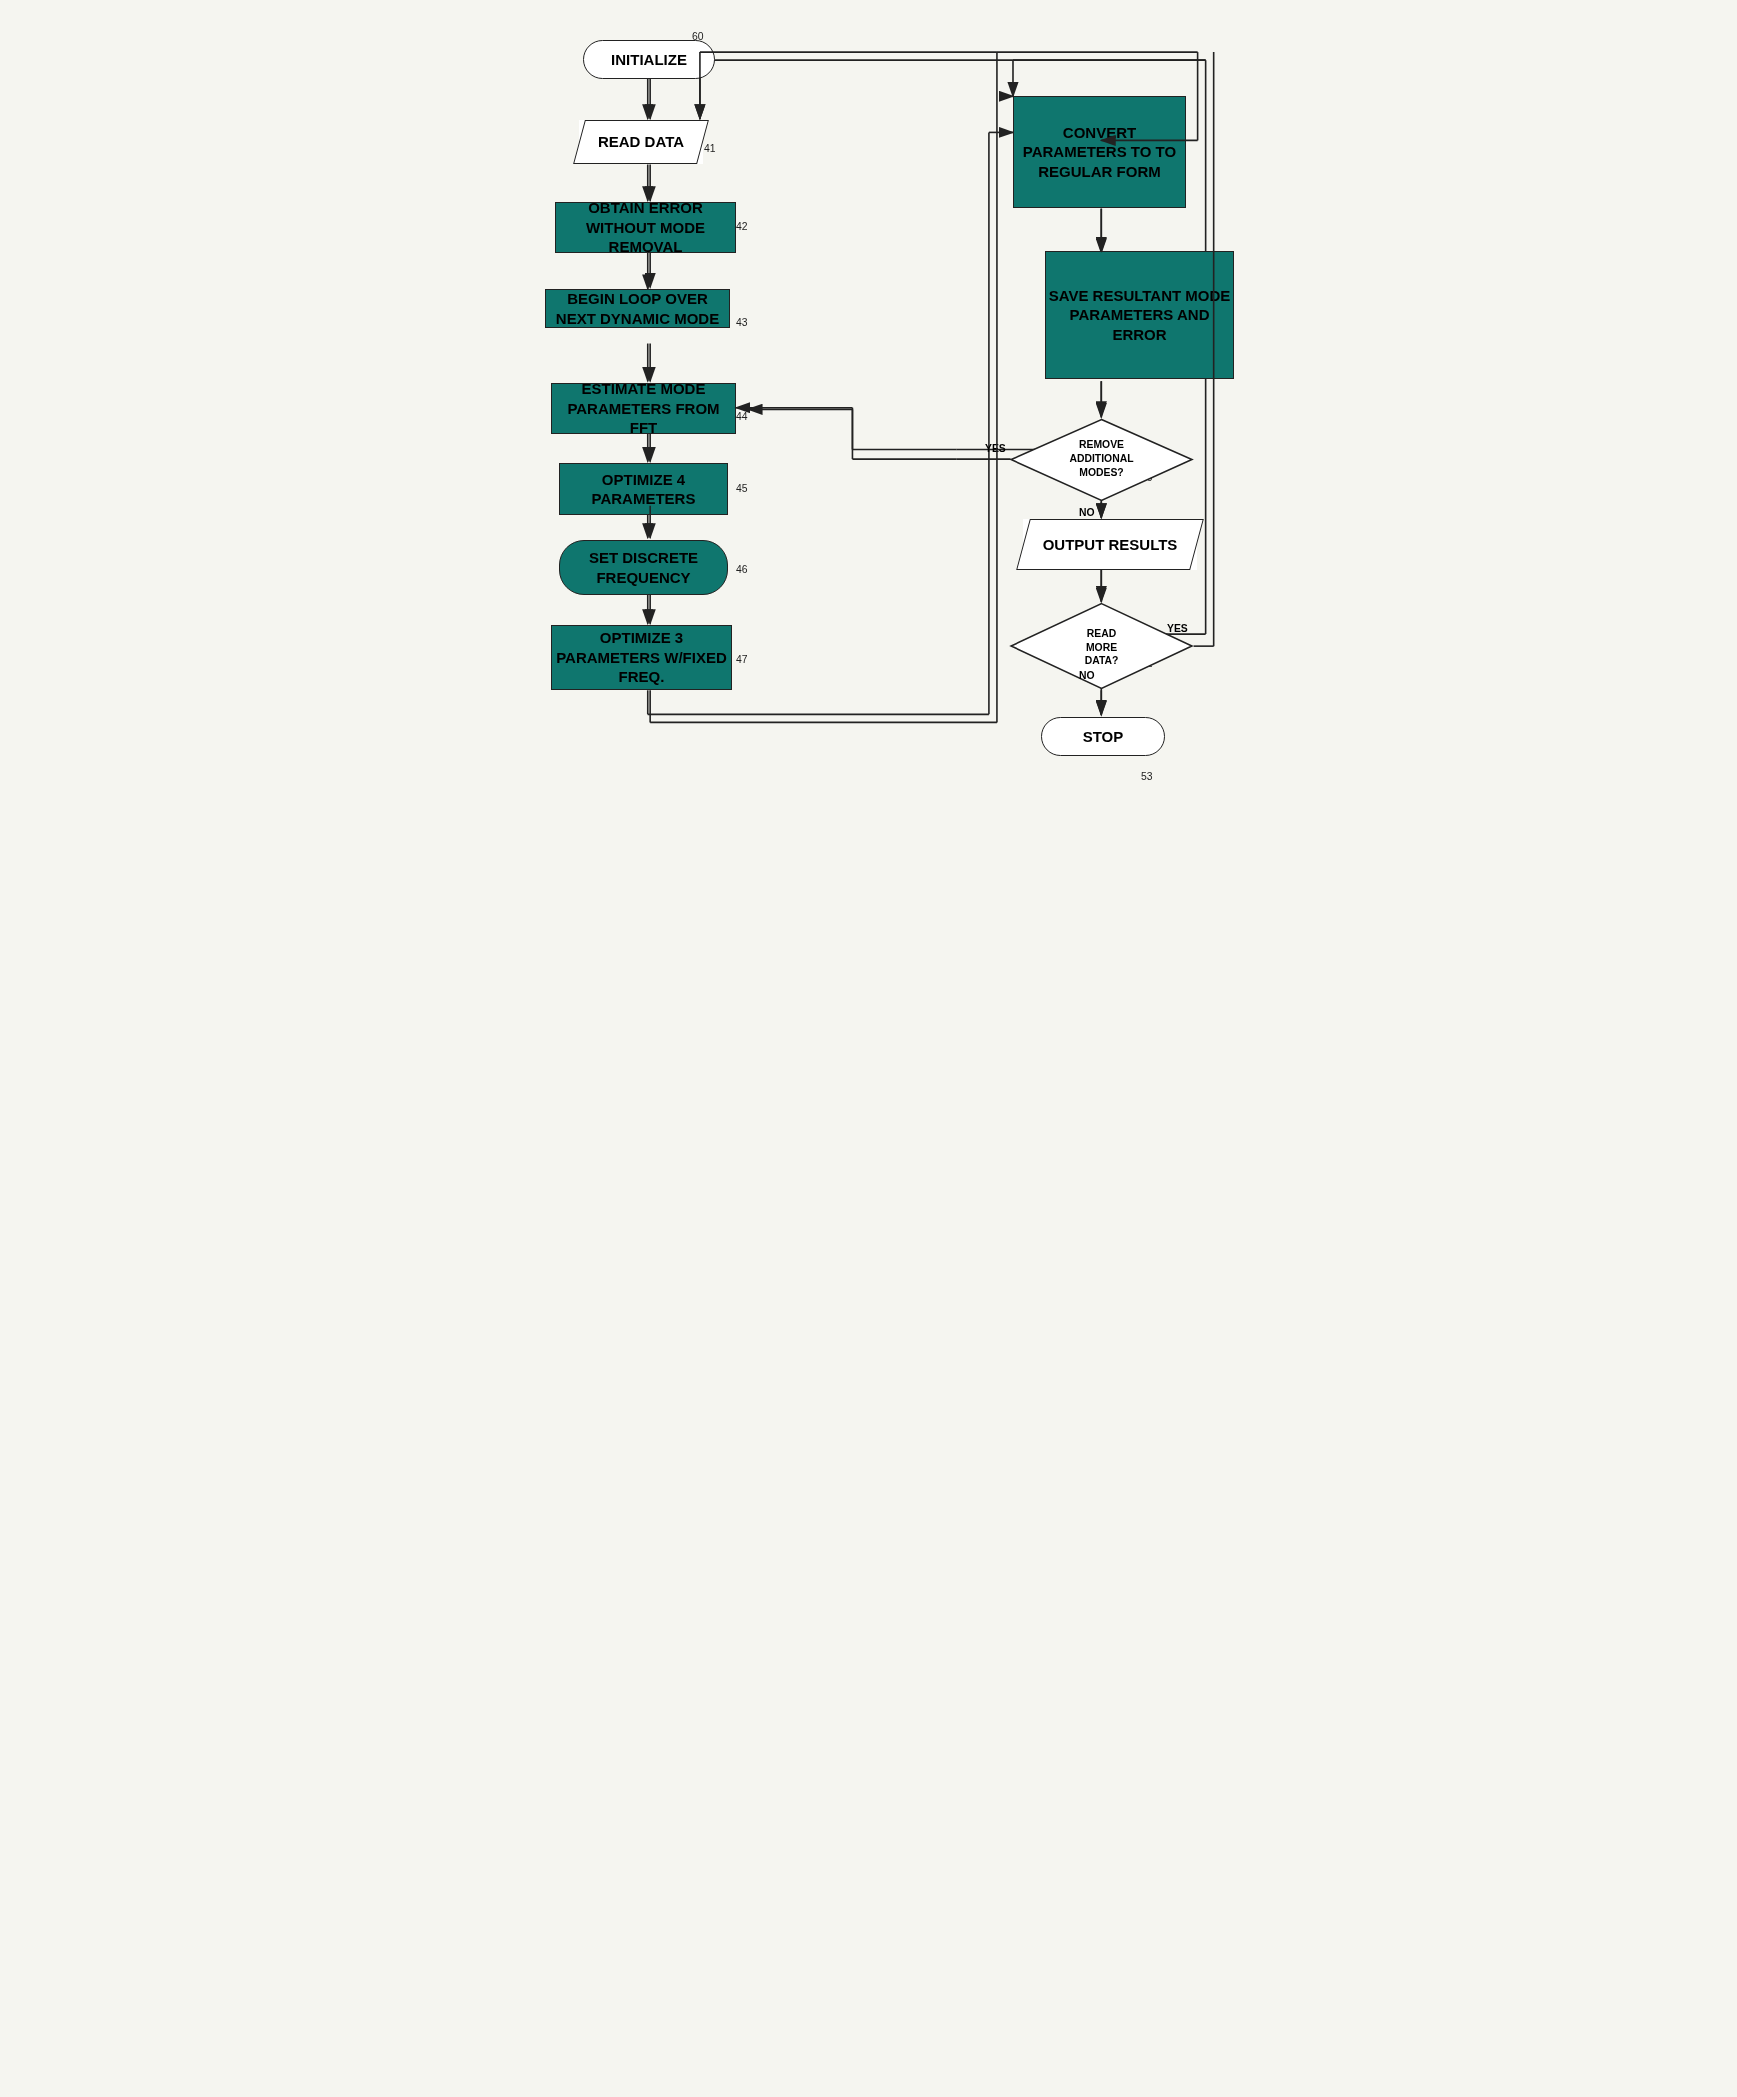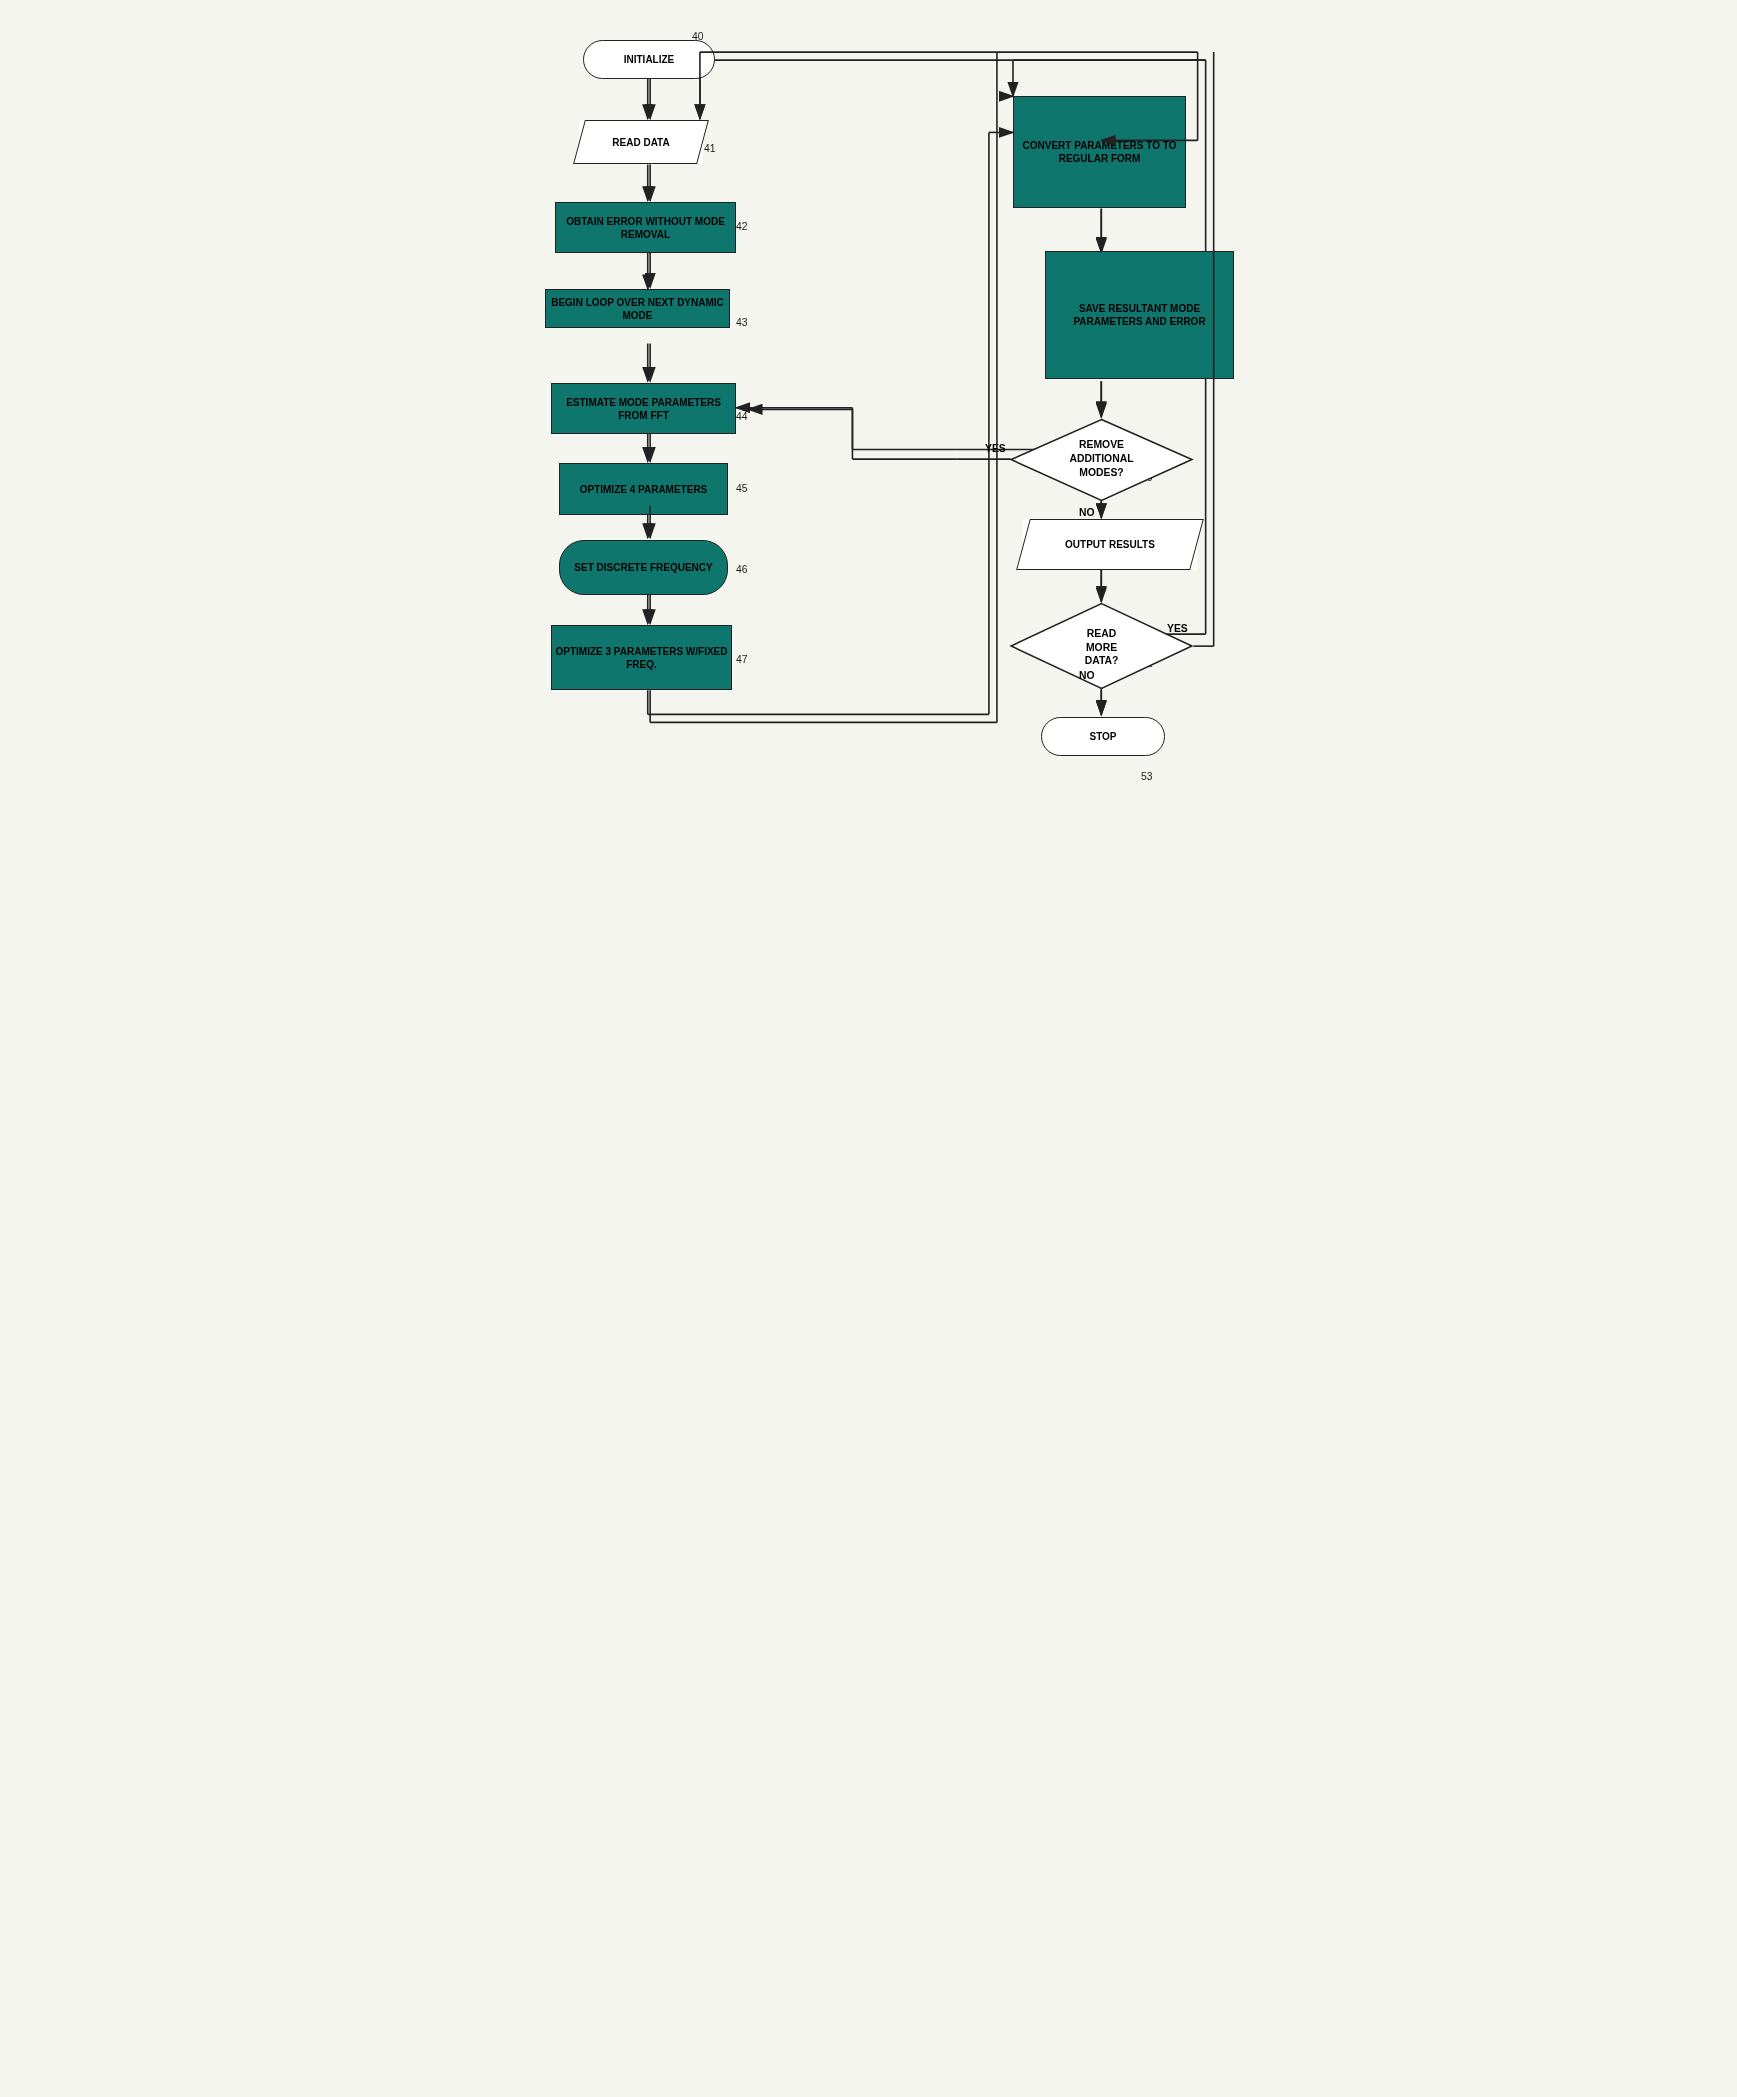--- a/index.html
+++ b/index.html
@@ -18,21 +18,21 @@
       height: 883px;
       background: #f5f5f0;
     }
     
     .fc-node {
       position: absolute;
       display: flex;
       align-items: center;
       justify-content: center;
       text-align: center;
-      font-size: 10px;
+      font-size: 15px;
       font-weight: bold;
       font-family: Arial, sans-serif;
       line-height: 1.3;
     }
     .rect {
       border: 1.6px solid #222;
       background: #0f766e;
     }
     .rounded {
       border: 1.6px solid #222;
@@ -128,21 +128,21 @@
 
     <line x1="630" y1="55" x2="630" y2="100" stroke="#222" stroke-width="2" marker-end="url(#arrowhead)"></line>
 
     <line x1="870" y1="55" x2="240" y2="55" stroke="#222" stroke-width="2"></line>
     <line x1="240" y1="55" x2="240" y2="128" stroke="#222" stroke-width="2" marker-end="url(#arrowhead)"></line>
 
     <line x1="740" y1="810" x2="740" y2="870" stroke="#222" stroke-width="2" marker-end="url(#arrowhead)"></line>
 
   </svg>
 
-  <div class="ref-number" style="top:14.5px; left:185px;">40</div>
+  <div class="ref-number" style="top:14.5px; left:185px;">60</div>
 
   <div class="fc-node rounded" style="left:76px; top:24px; width:132px; height:39px;">
     <span>INITIALIZE</span>
   </div>
 
   <div class="ref-number" style="top:127px; left:197px;">41</div>
 
   <div class="fc-node parallelogram" style="left:72px; top:104px; width:124px; height:44px;">
     <span>READ
 DATA</span>

